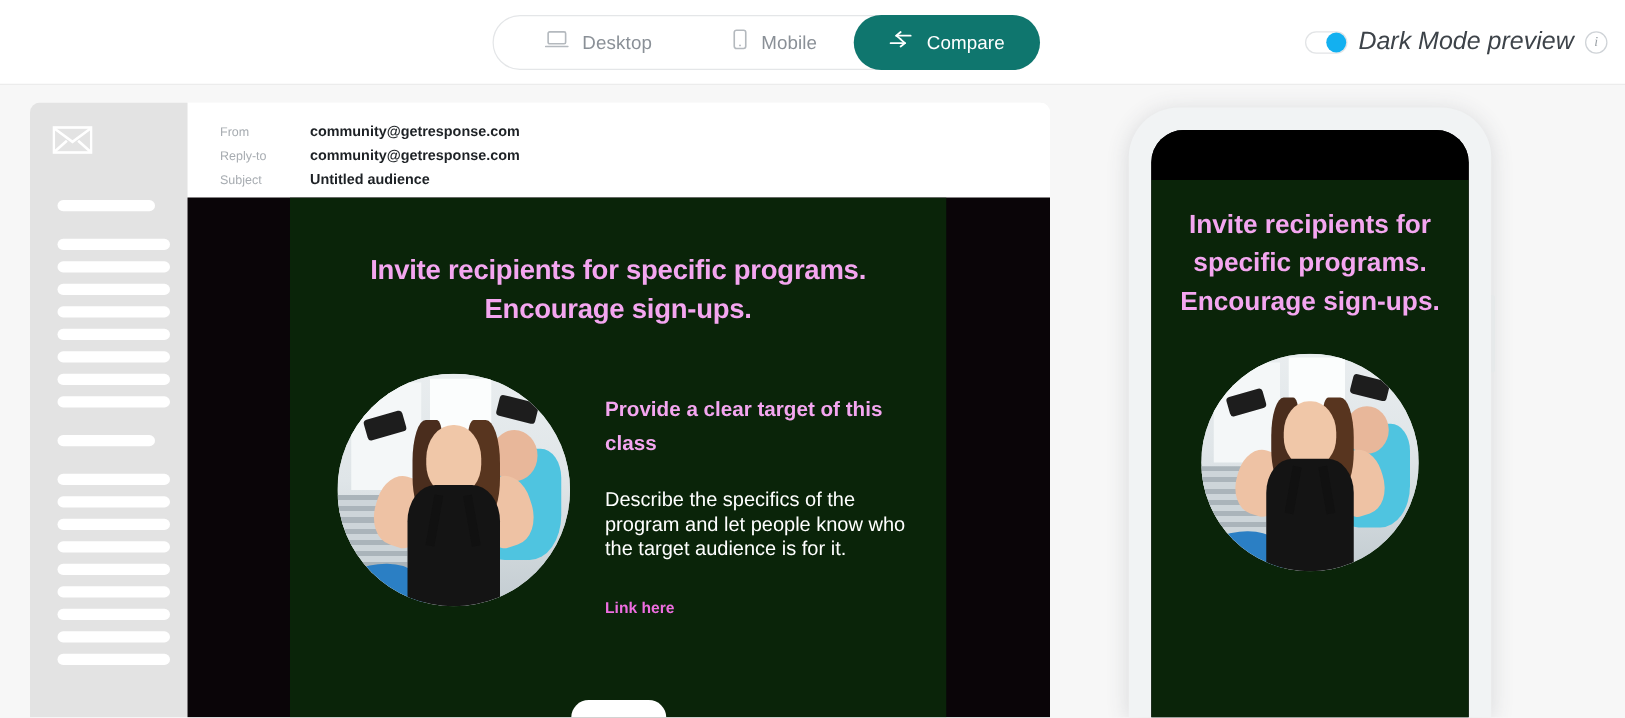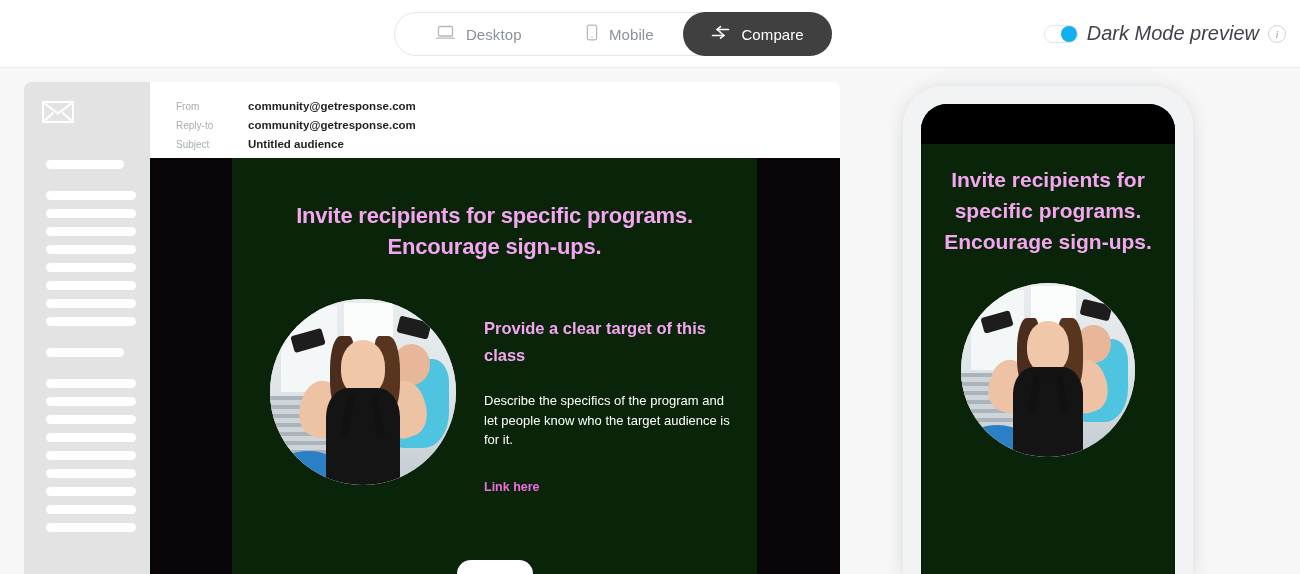--- a/index.html
+++ b/index.html
@@ -55,21 +55,21 @@
   .seg-label {
     font-size: 15px;
     color: #8a9097;
     letter-spacing: .1px;
   }
   .seg-compare {
     width: 155px;
     height: 44px;
     margin-left: auto;
     margin-right: -1px;
-    background: #404040;
+    background: #0f766e;
     border-radius: 22px;
     display: flex;
     align-items: center;
     justify-content: center;
     gap: 11px;
     cursor: pointer;
   }
   .seg-compare .seg-label { color: #ffffff; font-weight: 400; }
 
   
@@ -233,21 +233,21 @@
   .txt-col { padding-top: 16px; flex: 1 1 auto; }
   .email-h2 {
     color: #f4a6f0;
     font-size: 16.5px;
     font-weight: bold;
     line-height: 27px;
     margin: 0 0 22px 0;
   }
   .email-p {
     color: #ffffff;
-    font-size: 13px;
+    font-size: 16px;
     line-height: 19.5px;
     margin: 0 0 27px 0;
   }
   .email-link {
     color: #ee6ee0;
     font-size: 12.5px;
     font-weight: bold;
     text-decoration: none;
     cursor: pointer;
   }

